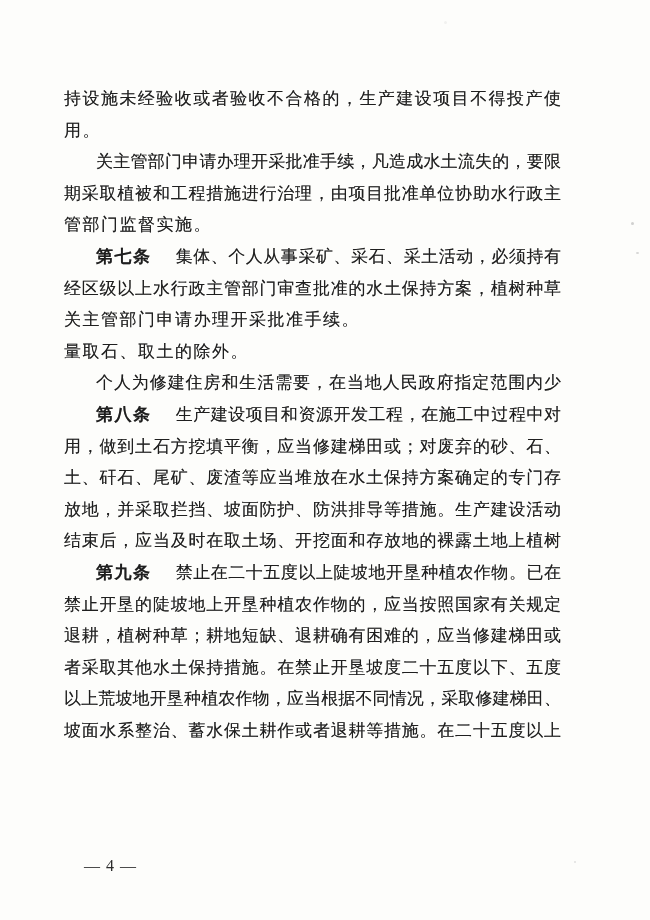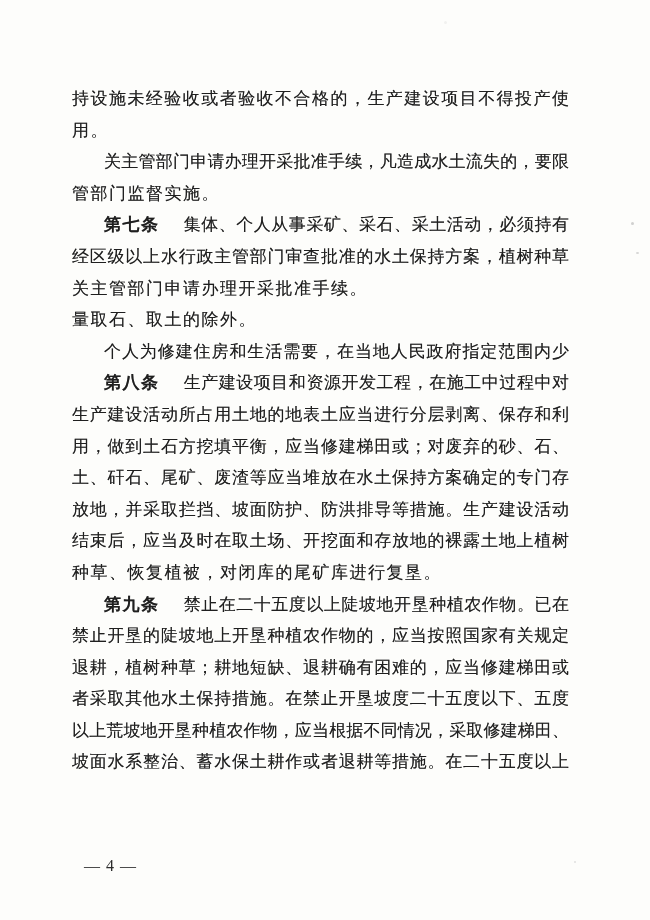--- a/index.html
+++ b/index.html
@@ -8,21 +8,21 @@
     width: 650px;
     height: 920px;
     margin: 0 auto;
     background: #fdfdfb;
     overflow: hidden;
     font-family: "Liberation Serif", "DejaVu Serif", serif;
     color: #1f1f1f;
   }
   .text-block {
     position: absolute;
-    left: 72px;
+    left: 64px;
     top: 83px;
     width: 497px;
   }
   .line {
     font-size: 17px;
     line-height: 31.6px;
     height: 31.6px;
     white-space: nowrap;
     text-shadow: 0 0 0.5px rgba(30,30,30,0.55);
   }
@@ -67,46 +67,45 @@
 <div class="page">
 
   <div class="text-block">
 
     <div class="line fill"><span>持设施未经验收或者验收不合格的，生产建设项目不得投产使</span></div>
 
     <div class="line short"><span>用。</span></div>
 
     <div class="line fill indent"><span>关主管部门申请办理开采批准手续，凡造成水土流失的，要限</span></div>
 
+    <div class="line fill"><span>期采取植被和工程措施进行治理，由项目批准单位协助水行政主</span></div>
 
     <div class="line short"><span>管部门监督实施。</span></div>
 
     <div class="line fill indent"><span class="head">第七条</span><span>集体、个人从事采矿、采石、采土活动，必须持有</span></div>
 
     <div class="line fill"><span>经区级以上水行政主管部门审查批准的水土保持方案，植树种草</span></div>
 
     <div class="line short"><span>关主管部门申请办理开采批准手续。</span></div>
 
     <div class="line short"><span>量取石、取土的除外。</span></div>
 
     <div class="line fill indent"><span>个人为修建住房和生活需要，在当地人民政府指定范围内少</span></div>
 
     <div class="line fill indent"><span class="head">第八条</span><span>生产建设项目和资源开发工程，在施工中过程中对</span></div>
 
-    <div class="line fill"><span>生产建设活动所占用土地的地表土应当进行分层剥离、保存和利</span></div>
 
     <div class="line fill"><span>用，做到土石方挖填平衡，应当修建梯田或；对废弃的砂、石、</span></div>
 
     <div class="line fill"><span>土、矸石、尾矿、废渣等应当堆放在水土保持方案确定的专门存</span></div>
 
     <div class="line fill"><span>放地，并采取拦挡、坡面防护、防洪排导等措施。生产建设活动</span></div>
 
     <div class="line fill"><span>结束后，应当及时在取土场、开挖面和存放地的裸露土地上植树</span></div>
 
-    <div class="line short"><span>种草、恢复植被，对闭库的尾矿库进行复垦。</span></div>
 
     <div class="line fill indent"><span class="head">第九条</span><span>禁止在二十五度以上陡坡地开垦种植农作物。已在</span></div>
 
     <div class="line fill"><span>禁止开垦的陡坡地上开垦种植农作物的，应当按照国家有关规定</span></div>
 
     <div class="line fill"><span>退耕，植树种草；耕地短缺、退耕确有困难的，应当修建梯田或</span></div>
 
     <div class="line fill"><span>者采取其他水土保持措施。在禁止开垦坡度二十五度以下、五度</span></div>
 
     <div class="line fill"><span>以上荒坡地开垦种植农作物，应当根据不同情况，采取修建梯田、</span></div>

